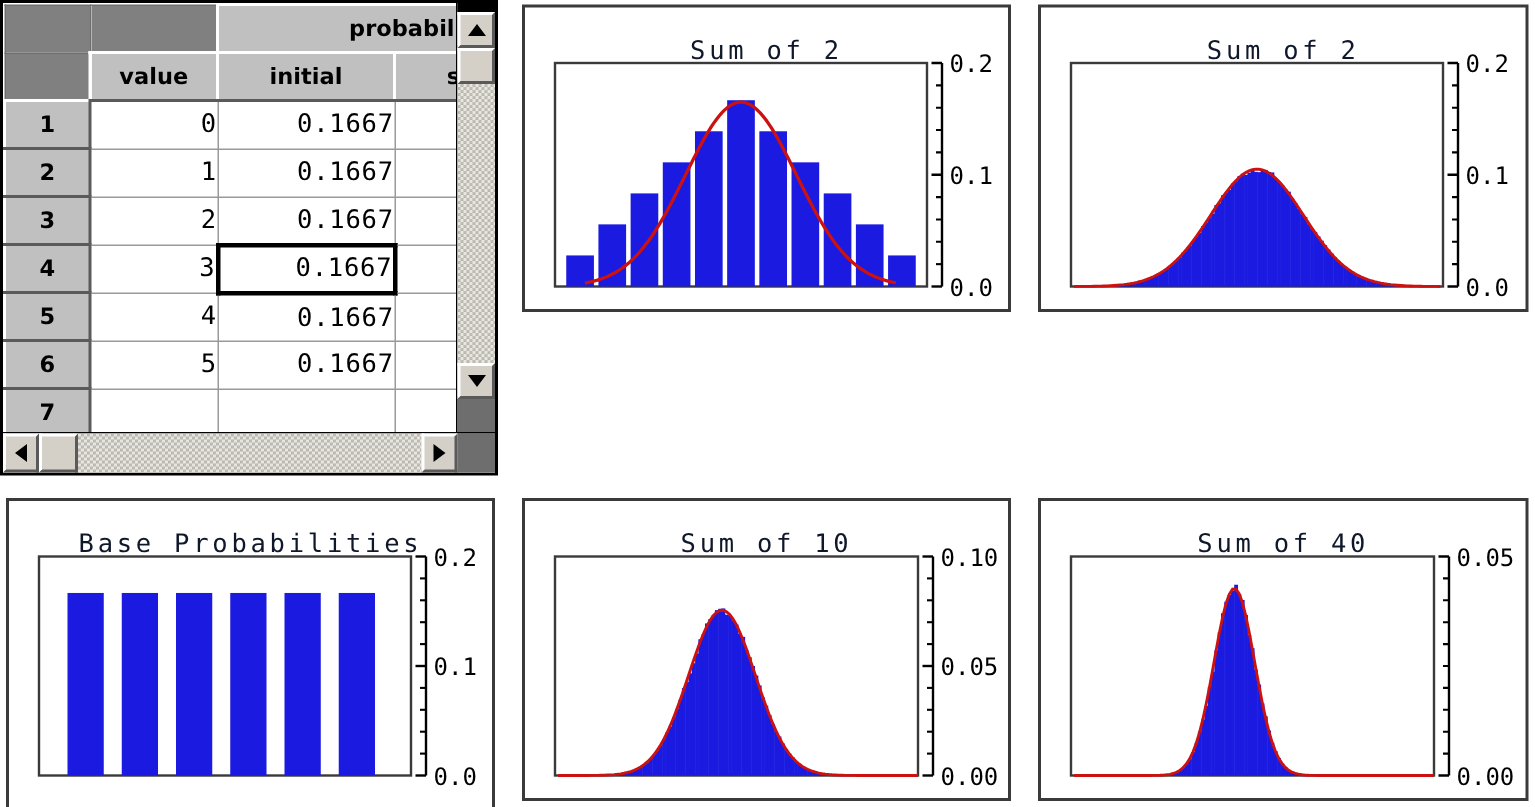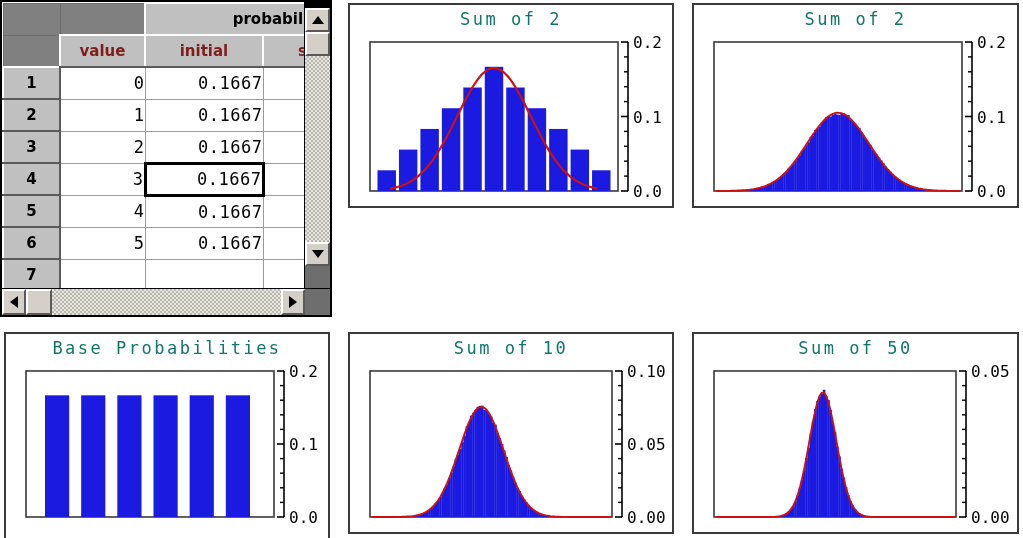--- a/index.html
+++ b/index.html
@@ -93,21 +93,21 @@
   .colhdr {
     background: #c0c0c0;
     border-top: 2px solid #ffffff !important;
     border-left: 2px solid #ffffff !important;
     border-right: 1px solid #5a5a5a !important;
     border-bottom: 2px solid #5a5a5a !important;
     text-align: center;
     font-family: "DejaVu Sans", sans-serif;
     font-weight: bold;
     font-size: 15px;
-    color: #7f1d1d;
+    color: #000000;
     height: 29px !important;
   }
   .colhdr.hdr-su { text-align: right; padding-right: 3px; }
 
   
   .rowhdr {
     background: #c0c0c0;
     border-top: 2px solid #ffffff !important;
     border-left: 2px solid #ffffff !important;
     border-right: 2px solid #5a5a5a !important;
@@ -254,28 +254,28 @@
   }
   .sb-corner-h {
     width: 25px;
     flex: 0 0 25px;
     background: #6e6e6e;
   }
 
   
   .chart-title {
     position: absolute;
-    top: 4px;
+    top: 19px;
     left: 0;
     right: 0;
     text-align: center;
     font-family: "DejaVu Sans Mono", monospace;
     font-size: 17px;
     letter-spacing: 2.5px;
-    color: #0f766e;
+    color: #0f172a;
     white-space: nowrap;
   }
   .chart-svg {
     position: absolute;
     left: 0;
     top: 0;
   }
 </style>
 </head>
 <body>
@@ -638,21 +638,21 @@
       <rect x="194.80" y="181.33" width="2.55" height="1.67" fill="#1a1ae0"></rect>
       <rect x="197.00" y="181.79" width="2.55" height="1.21" fill="#1a1ae0"></rect>
       <rect x="199.20" y="182.10" width="2.55" height="0.90" fill="#1a1ae0"></rect>
       <rect x="201.40" y="182.34" width="2.55" height="0.66" fill="#1a1ae0"></rect>
       <rect x="203.60" y="182.51" width="2.55" height="0.49" fill="#1a1ae0"></rect>
       <path d="M22.10 183.00 L24.30 183.00 L26.50 183.00 L28.70 183.00 L30.90 183.00 L33.10 182.99 L35.30 182.99 L37.50 182.98 L39.70 182.98 L41.90 182.97 L44.10 182.95 L46.30 182.92 L48.50 182.89 L50.70 182.84 L52.90 182.78 L55.10 182.69 L57.30 182.56 L59.50 182.39 L61.70 182.17 L63.90 181.88 L66.10 181.49 L68.30 180.99 L70.50 180.36 L72.70 179.56 L74.90 178.56 L77.10 177.32 L79.30 175.81 L81.50 173.98 L83.70 171.81 L85.90 169.24 L88.10 166.25 L90.30 162.81 L92.50 158.89 L94.70 154.50 L96.90 149.63 L99.10 144.32 L101.30 138.59 L103.50 132.50 L105.70 126.15 L107.90 119.61 L110.10 113.01 L112.30 106.47 L114.50 100.14 L116.70 94.15 L118.90 88.65 L121.10 83.79 L123.30 79.69 L125.50 76.47 L127.70 74.22 L129.90 72.99 L132.10 72.84 L134.30 73.75 L136.50 75.71 L138.70 78.66 L140.90 82.52 L143.10 87.17 L145.30 92.49 L147.50 98.35 L149.70 104.60 L151.90 111.09 L154.10 117.69 L156.30 124.26 L158.50 130.68 L160.70 136.85 L162.90 142.69 L165.10 148.13 L167.30 153.13 L169.50 157.67 L171.70 161.72 L173.90 165.30 L176.10 168.42 L178.30 171.10 L180.50 173.39 L182.70 175.31 L184.90 176.91 L187.10 178.22 L189.30 179.29 L191.50 180.14 L193.70 180.82 L195.90 181.36 L198.10 181.77 L200.30 182.09 L202.50 182.34 L204.70 182.52 L206.90 182.65 L209.10 182.75 L211.30 182.83 L213.50 182.88 L215.70 182.92 L217.90 182.94 L220.10 182.96 L222.30 182.97 L224.50 182.98 L226.70 182.99 L228.90 182.99 L231.10 183.00 L233.30 183.00 L235.50 183.00 L237.70 183.00 L239.90 183.00 L242.10 183.00 L244.30 183.00 L246.50 183.00 L248.70 183.00 L250.90 183.00 L253.10 183.00 L255.30 183.00 L257.50 183.00 L259.70 183.00 L261.90 183.00 " fill="none" stroke="#cc1111" stroke-width="1.9"></path>
     </svg>
 </div>
 
 <div class="panel" id="p-sum30" style="left:692px; top:332px; width:327px; height:202px;">
-  <div class="chart-title">Sum of 50</div>
+  <div class="chart-title">Sum of 40</div>
   <svg class="chart-svg" id="svg-sum30" width="323" height="198">
       <rect x="20" y="37" width="242" height="146" fill="#ffffff" stroke="#3a3a3a" stroke-width="1.6"></rect>
       <line x1="272" y1="37" x2="272" y2="183" stroke="#000" stroke-width="1.6"></line>
       <line x1="265" y1="183" x2="272" y2="183" stroke="#000" stroke-width="1.6"></line>
       <text x="277" y="189" font-family="&quot;DejaVu Sans Mono&quot;, monospace" font-size="16" fill="#000">0.00</text>
       <line x1="265" y1="37" x2="272" y2="37" stroke="#000" stroke-width="1.6"></line>
       <text x="277" y="43" font-family="&quot;DejaVu Sans Mono&quot;, monospace" font-size="16" fill="#000">0.05</text>
       <line x1="268" y1="168.4" x2="272" y2="168.4" stroke="#000" stroke-width="1.4"></line>
       <line x1="268" y1="153.8" x2="272" y2="153.8" stroke="#000" stroke-width="1.4"></line>
       <line x1="268" y1="139.2" x2="272" y2="139.2" stroke="#000" stroke-width="1.4"></line>

